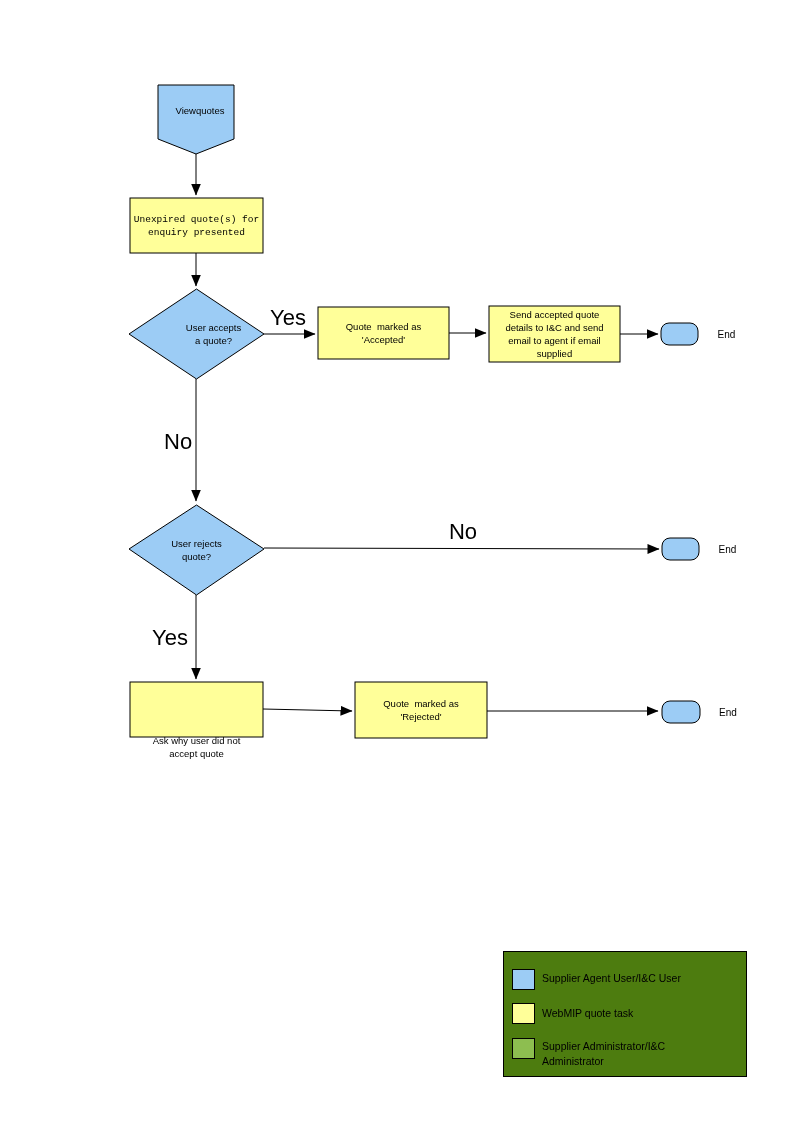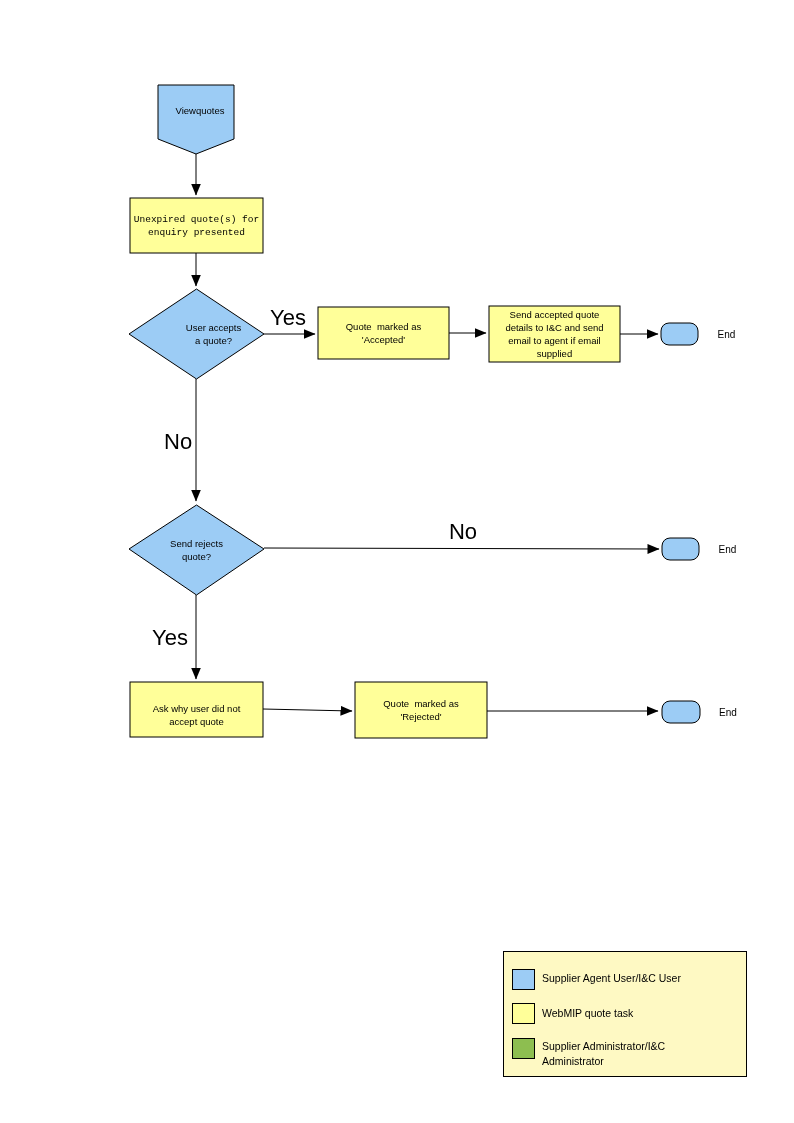--- a/index.html
+++ b/index.html
@@ -19,21 +19,21 @@
   .node-label {
     position:absolute; display:flex; align-items:center; justify-content:center;
     text-align:center; font-size:9.5px; line-height:13px; white-space:pre-wrap;
   }
   .end-label { font-size:10px; line-height:11px;margin-left:47px; }
   .edge-label { position:absolute; font-size:22px; line-height:25px; white-space:nowrap; }
   .center { text-align:center; }
 
   .legend {
     position:absolute; left:503px; top:951px; width:244px; height:126px;
-    border:1px solid #000; background:#fef9c3;
+    border:1px solid #000; background:#4d7c0f;
   }
   .swatch { position:absolute; left:8px; width:23px; height:21px; border:1px solid #000; }
   .legend-label {
     position:absolute; left:38px; right:4px;
     font-size:10.5px; line-height:15px; white-space:pre-line;
   }
 </style>
 </head>
 <body>
 
@@ -75,24 +75,24 @@
 enquiry presented</div>
   <div class="node-label" style="left:146px;top:289px;width:135px;height:90px;">User accepts
 a quote?</div>
   <div class="node-label" style="left:318px;top:307px;width:131px;height:52px;">Quote  marked as
 'Accepted'</div>
   <div class="node-label" style="left:489px;top:306px;width:131px;height:56px;">Send accepted quote
 details to I&amp;C and send
 email to agent if email
 supplied</div>
   <div class="node-label end-label" style="left:661px;top:323px;width:37px;height:22px;">End</div>
-  <div class="node-label" style="left:129px;top:505px;width:135px;height:90px;">Send rejects
+  <div class="node-label" style="left:129px;top:505px;width:135px;height:90px;">User rejects
 quote?</div>
   <div class="node-label end-label" style="left:662px;top:538px;width:37px;height:22px;">End</div>
-  <div class="node-label" style="left:130px;top:682px;width:133px;height:65px;">Ask why user did not
+  <div class="node-label" style="left:130px;top:714px;width:133px;height:65px;">Ask why user did not
 accept quote</div>
   <div class="node-label" style="left:355px;top:682px;width:132px;height:56px;">Quote  marked as
 'Rejected'</div>
   <div class="node-label end-label" style="left:662px;top:701px;width:38px;height:22px;">End</div>
 
   <div class="edge-label" style="left:270px;top:305px;">Yes</div>
   <div class="edge-label" style="left:164px;top:429px;">No</div>
   <div class="edge-label center" style="left:440px;top:519px;width:46px;">No</div>
   <div class="edge-label" style="left:152px;top:625px;">Yes</div>
 

